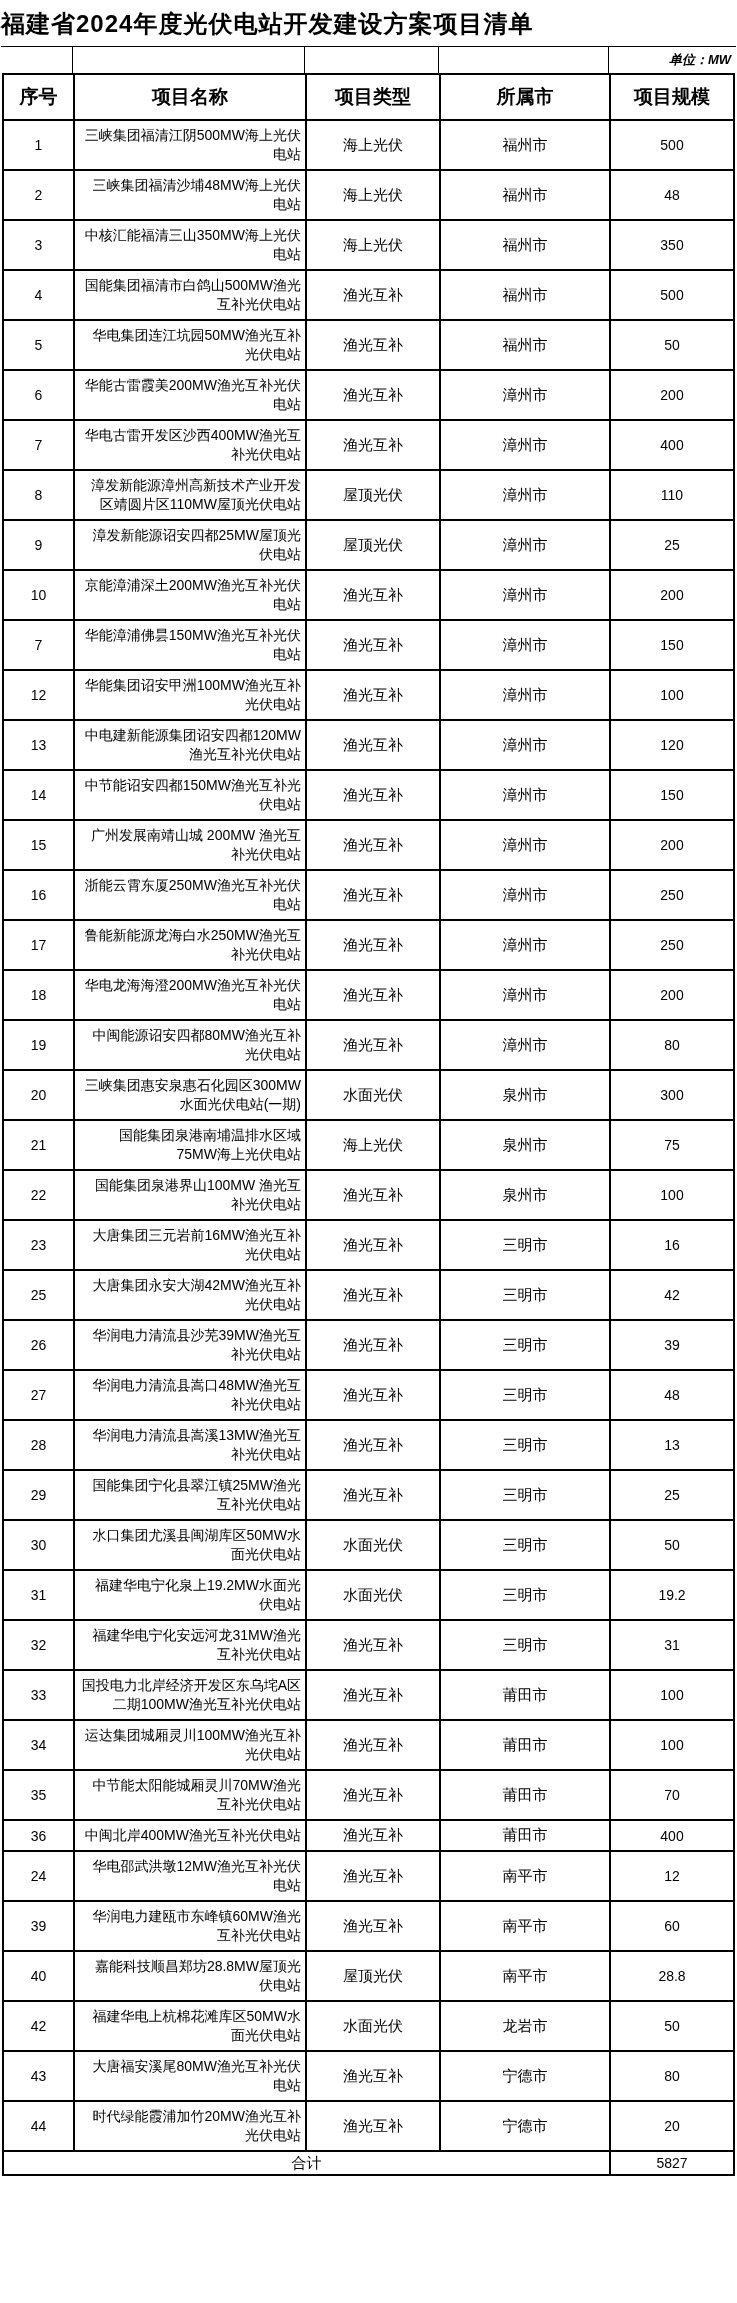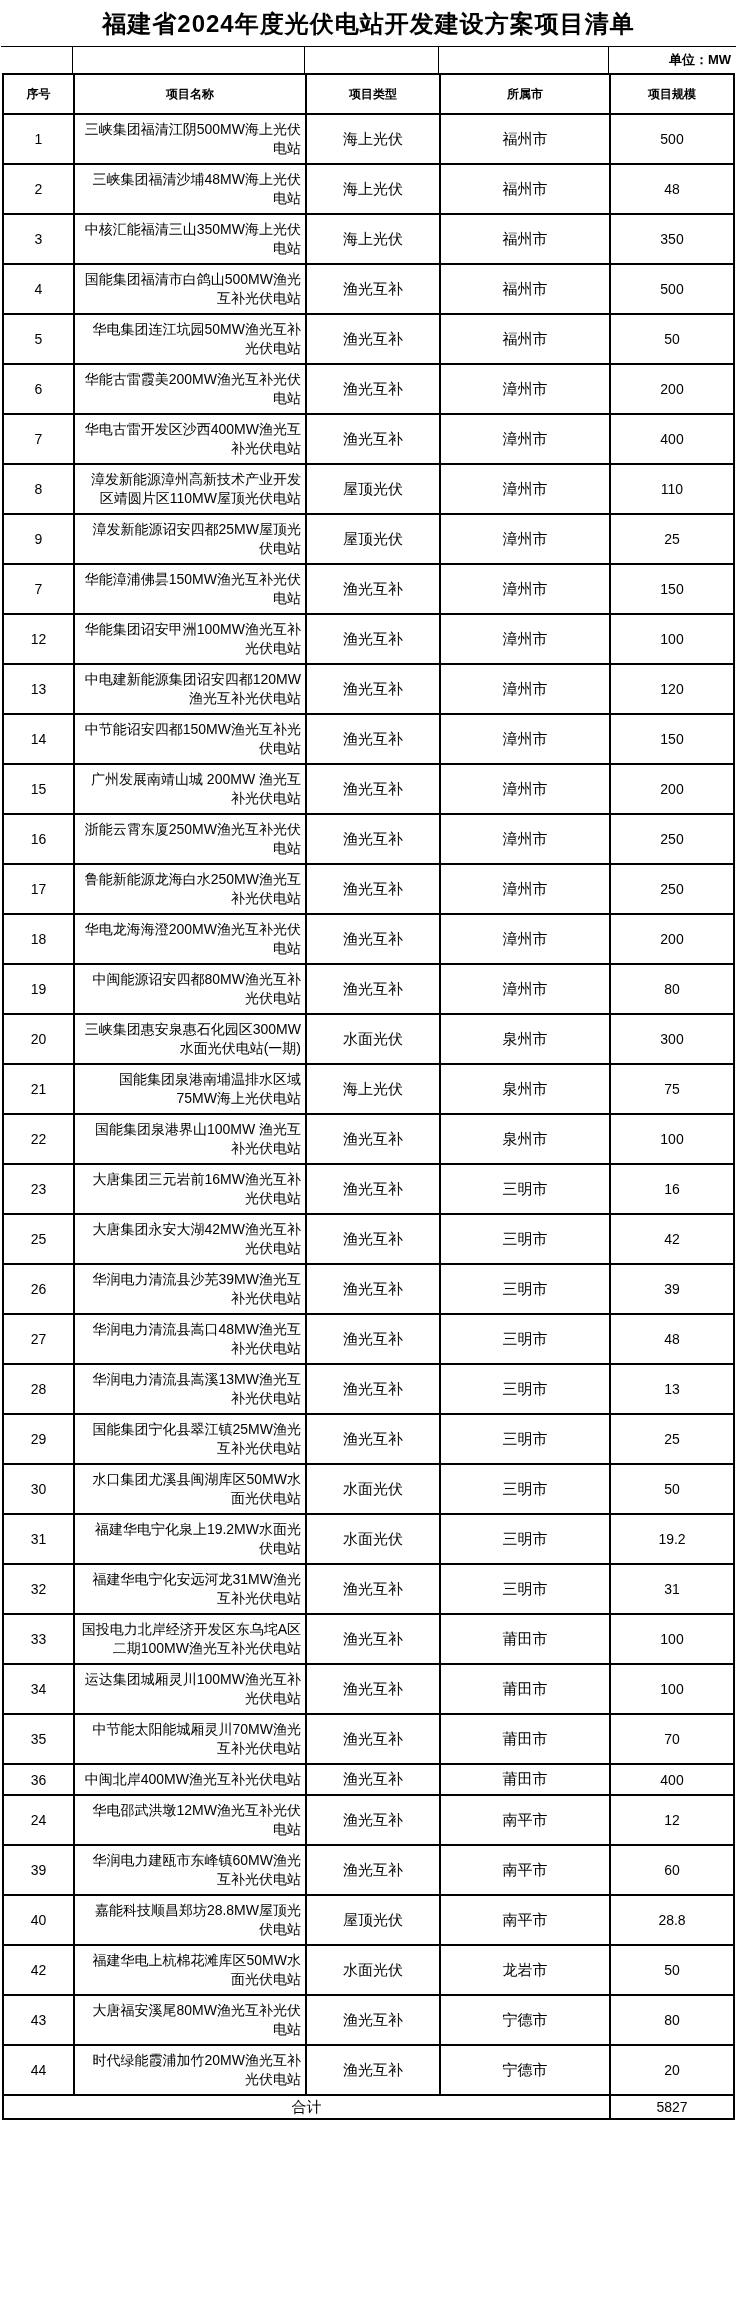--- a/index.html
+++ b/index.html
@@ -6,40 +6,39 @@
   .page{
     width:737px;
     min-height:2303px;
     background:#ffffff;
     color:#000000;
     font-family:"Liberation Sans","DejaVu Sans",sans-serif;
     box-sizing:border-box;
     padding-top:4px;
   }
   .title{
-    text-align:center;
     font-size:24px;
     font-weight:bold;
     letter-spacing:1px;
     padding:4px 0 6px 0;
     border-bottom:1px solid #000;
     margin:0 1px;
   }
   .unit-band{
     display:flex;
     height:26px;
     margin:0 2px;
     align-items:center;
   }
   .unit-band .ucell{
     height:100%;
     box-sizing:border-box;
     border-right:1px solid #000;
   }
-  .unit-band .ucell:last-child{border-right:none;}
+  .unit-band .ucell:last-child{border-right:none;font-style:italic;}
   .u1{width:71px;}
   .u2{width:232px;}
   .u3{width:134px;}
   .u4{width:170px;}
   .u5{width:124px;display:flex;align-items:center;justify-content:flex-end;}
   .unit-label{
     font-size:13px;
     font-weight:bold;
     padding-right:2px;
     white-space:nowrap;
@@ -51,24 +50,24 @@
     width:731px;
   }
   table.project-table th,
   table.project-table td{
     border:2px solid #000;
     box-sizing:border-box;
     vertical-align:middle;
     color:#000;
   }
   thead th{
-    font-size:12px;
+    font-size:19px;
     font-weight:bold;
     text-align:center;
-    height:40px;
+    height:46px;
     padding:2px;
   }
   td.c-no{
     text-align:center;
     font-size:14px;
     font-stretch:condensed;
     padding:2px;
   }
   td.c-name{
     text-align:right;
@@ -194,20 +193,27 @@
           <td class="c-scale">110</td>
         </tr>
         <tr>
           <td class="c-no">9</td>
           <td class="c-name">漳发新能源诏安四都25MW屋顶光伏电站</td>
           <td class="c-type">屋顶光伏</td>
           <td class="c-city">漳州市</td>
           <td class="c-scale">25</td>
         </tr>
         <tr>
+          <td class="c-no">10</td>
+          <td class="c-name">京能漳浦深土200MW渔光互补光伏电站</td>
+          <td class="c-type">渔光互补</td>
+          <td class="c-city">漳州市</td>
+          <td class="c-scale">200</td>
+        </tr>
+        <tr>
           <td class="c-no">7</td>
           <td class="c-name">华能漳浦佛昙150MW渔光互补光伏电站</td>
           <td class="c-type">渔光互补</td>
           <td class="c-city">漳州市</td>
           <td class="c-scale">150</td>
         </tr>
         <tr>
           <td class="c-no">12</td>
           <td class="c-name">华能集团诏安甲洲100MW渔光互补光伏电站</td>
           <td class="c-type">渔光互补</td>

